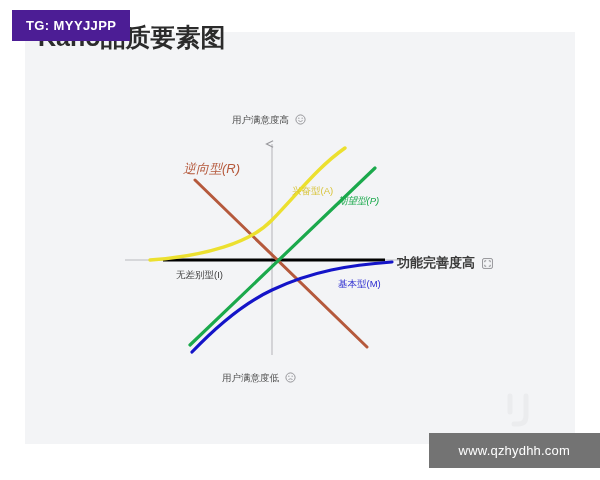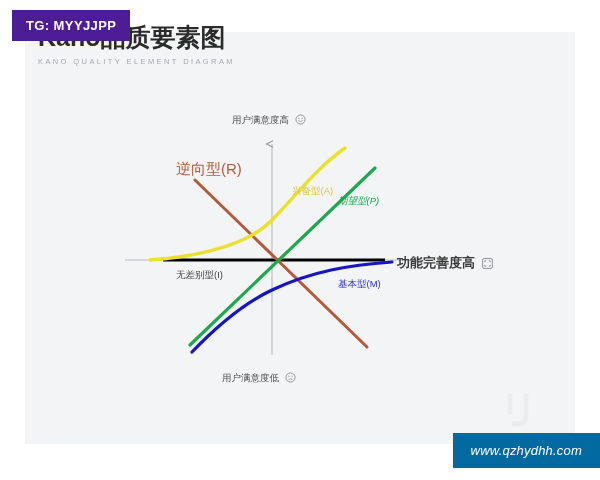--- a/index.html
+++ b/index.html
@@ -28,27 +28,26 @@
     font-weight:bold;
     font-size:13px;
     letter-spacing:0.4px;
     padding:8px 14px 8px 14px;
     z-index:40;
   }
 
   
   .site-banner{
     position:absolute;right:0px;bottom:12px;
-    background:#0369a1;
+    background:#737373;
     color:#ffffff;
     font-size:13px;
     letter-spacing:0.2px;
-    padding:10px 18px;
+    padding:10px 30px;
     z-index:40;
-    font-style:italic;
   }
 
   
   .title-wrap{position:absolute;left:38px;top:24px;}
   .title-main{
     font-size:25px;font-weight:bold;color:#2b2b2b;
     letter-spacing:0px;line-height:1.1;
     white-space:nowrap;
   }
   .title-sub{
@@ -71,21 +70,21 @@
     position:absolute;
     font-size:9px;
     white-space:nowrap;
     color:#3c3c3c;
   }
   .lbl-top{left:232px;top:54px;color:#4a4a4a;font-size:9.5px;}
   .lbl-bottom{left:222px;top:312px;color:#4a4a4a;font-size:9.5px;}
   .lbl-left{left:75px;top:194px;color:#3c3c3c;font-size:9.5px;}
   .lbl-right{left:397px;top:194px;color:#3c3c3c;font-size:13px;font-weight:bold;}
 
-  .lbl-r{left:176px;top:100px;color:#b5593c;font-size:15px;}
+  .lbl-r{left:183px;top:100px;color:#b5593c;font-size:13px;font-style:italic;}
   .lbl-a{left:292px;top:101px;color:#d8c43a;font-size:9.5px;margin-top:24px;}
   .lbl-p{left:338px;top:135px;color:#1ba94c;font-size:9.5px;font-style:italic;}
   .lbl-m{left:338px;top:218px;color:#2a2ad0;font-size:9.5px;}
   .lbl-i{left:176px;top:209px;color:#3c3c3c;font-size:9.5px;text-align:center;}
 
   .icon-inline{
     display:inline-block;vertical-align:-2px;margin-left:3px;
   }
   .circle-icon{
     display:inline-block;width:11px;height:11px;
@@ -106,21 +105,20 @@
 </style>
 </head>
 <body>
 
 <div id="root">
 
   <div class="slide"></div>
 
   <div class="title-wrap">
     <div class="title-main">Kano品质要素图</div>
-    <div class="title-sub">KANO QUALITY ELEMENT DIAGRAM</div>
   </div>
 
   <div class="chart">
     <svg width="550" height="352" viewBox="0 0 550 352" xmlns="http://www.w3.org/2000/svg">
       <defs>
         <marker id="arrU" markerWidth="8" markerHeight="8" refX="4" refY="6" orient="auto">
           <path d="M1,7 L4,1 L7,7" fill="none" stroke="#9a9a9e" stroke-width="1.1"></path>
         </marker>
         <marker id="arrR" markerWidth="8" markerHeight="8" refX="2" refY="4" orient="auto">
           <path d="M1,1 L7,4 L1,7" fill="none" stroke="#9a9a9e" stroke-width="1.1"></path>

